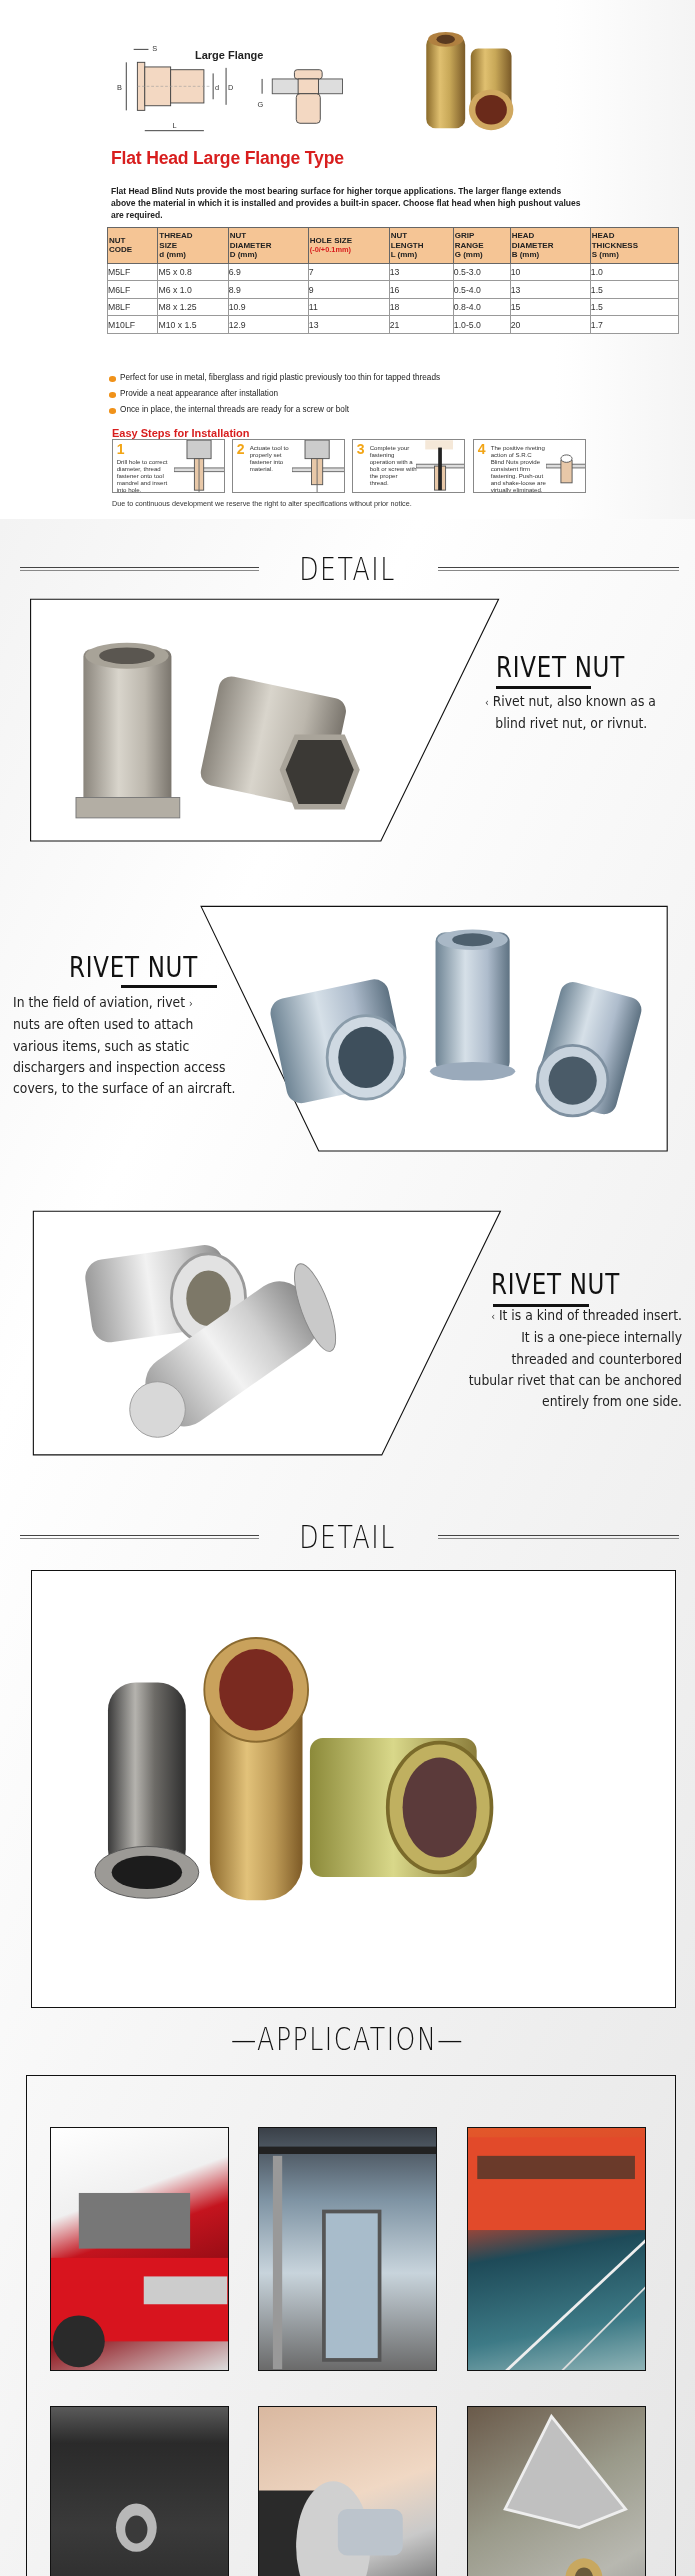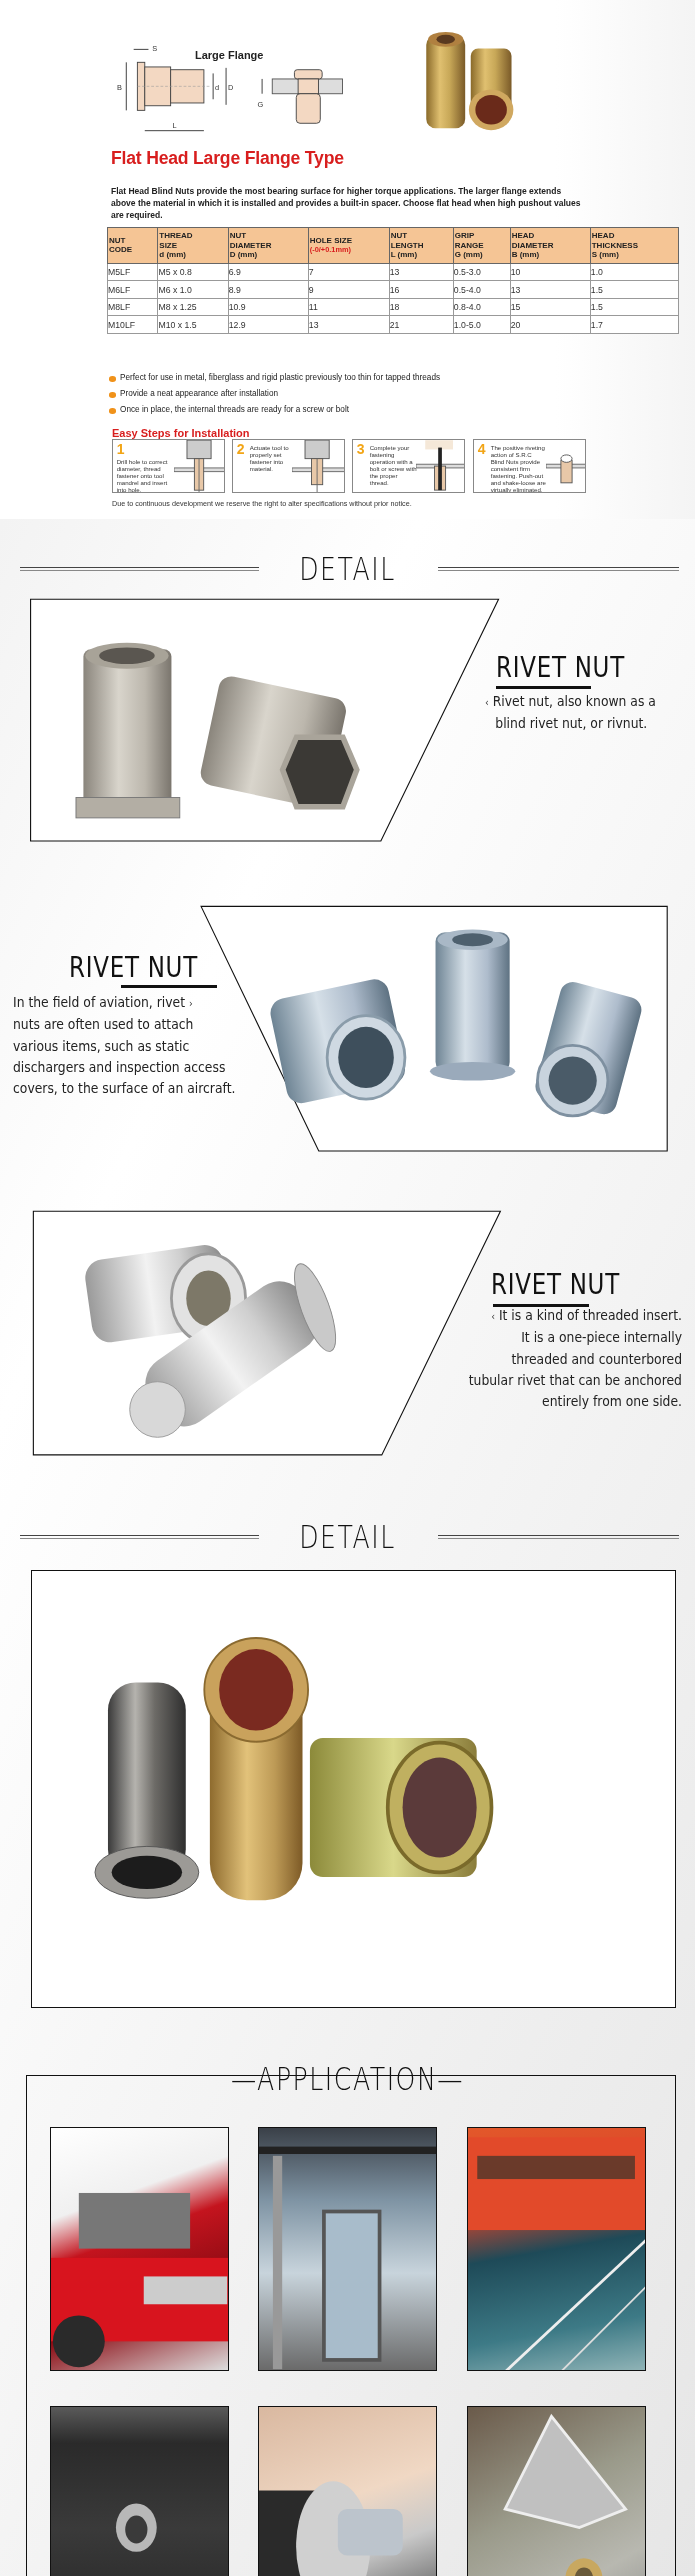--- a/index.html
+++ b/index.html
@@ -356,21 +356,21 @@
     <ellipse cx="124" cy="325" rx="38" ry="18" fill="#1c1c1c"></ellipse>
     <rect x="192" y="115" width="100" height="240" rx="40" fill="url(#yz)"></rect>
     <ellipse cx="242" cy="128" rx="56" ry="56" fill="#c9a25c" stroke="#8a6a30" stroke-width="2"></ellipse>
     <ellipse cx="242" cy="128" rx="40" ry="44" fill="#7a2a20"></ellipse>
     <rect x="300" y="180" width="180" height="150" rx="14" fill="url(#yg)"></rect>
     <ellipse cx="440" cy="255" rx="56" ry="70" fill="#c0b060" stroke="#7a6a2a" stroke-width="4"></ellipse>
     <ellipse cx="440" cy="255" rx="40" ry="54" fill="#5b3a3a"></ellipse>
   </svg>
 </div>
 
-<div class="sec-head" style="top:2017px;margin-top:40px;">
+<div class="sec-head" style="top:2017px;">
   <div class="label">—APPLICATION—</div>
 </div>
 
 <div class="app-frame">
   <div class="app-tile" style="left:23px;top:51px;background:linear-gradient(160deg,#fff 0%,#f0f0f0 30%,#c4141e 45%,#8a0a12 70%,#ddd 100%);">
     <svg width="179" height="244" viewBox="0 0 193 263">
         <rect x="30" y="70" width="120" height="60" fill="#777"></rect>
         <rect x="0" y="140" width="193" height="90" fill="#d8141e"></rect>
         <circle cx="30" cy="230" r="28" fill="#2a2a2a"></circle>
         <rect x="100" y="160" width="90" height="30" fill="#ccc"></rect>

